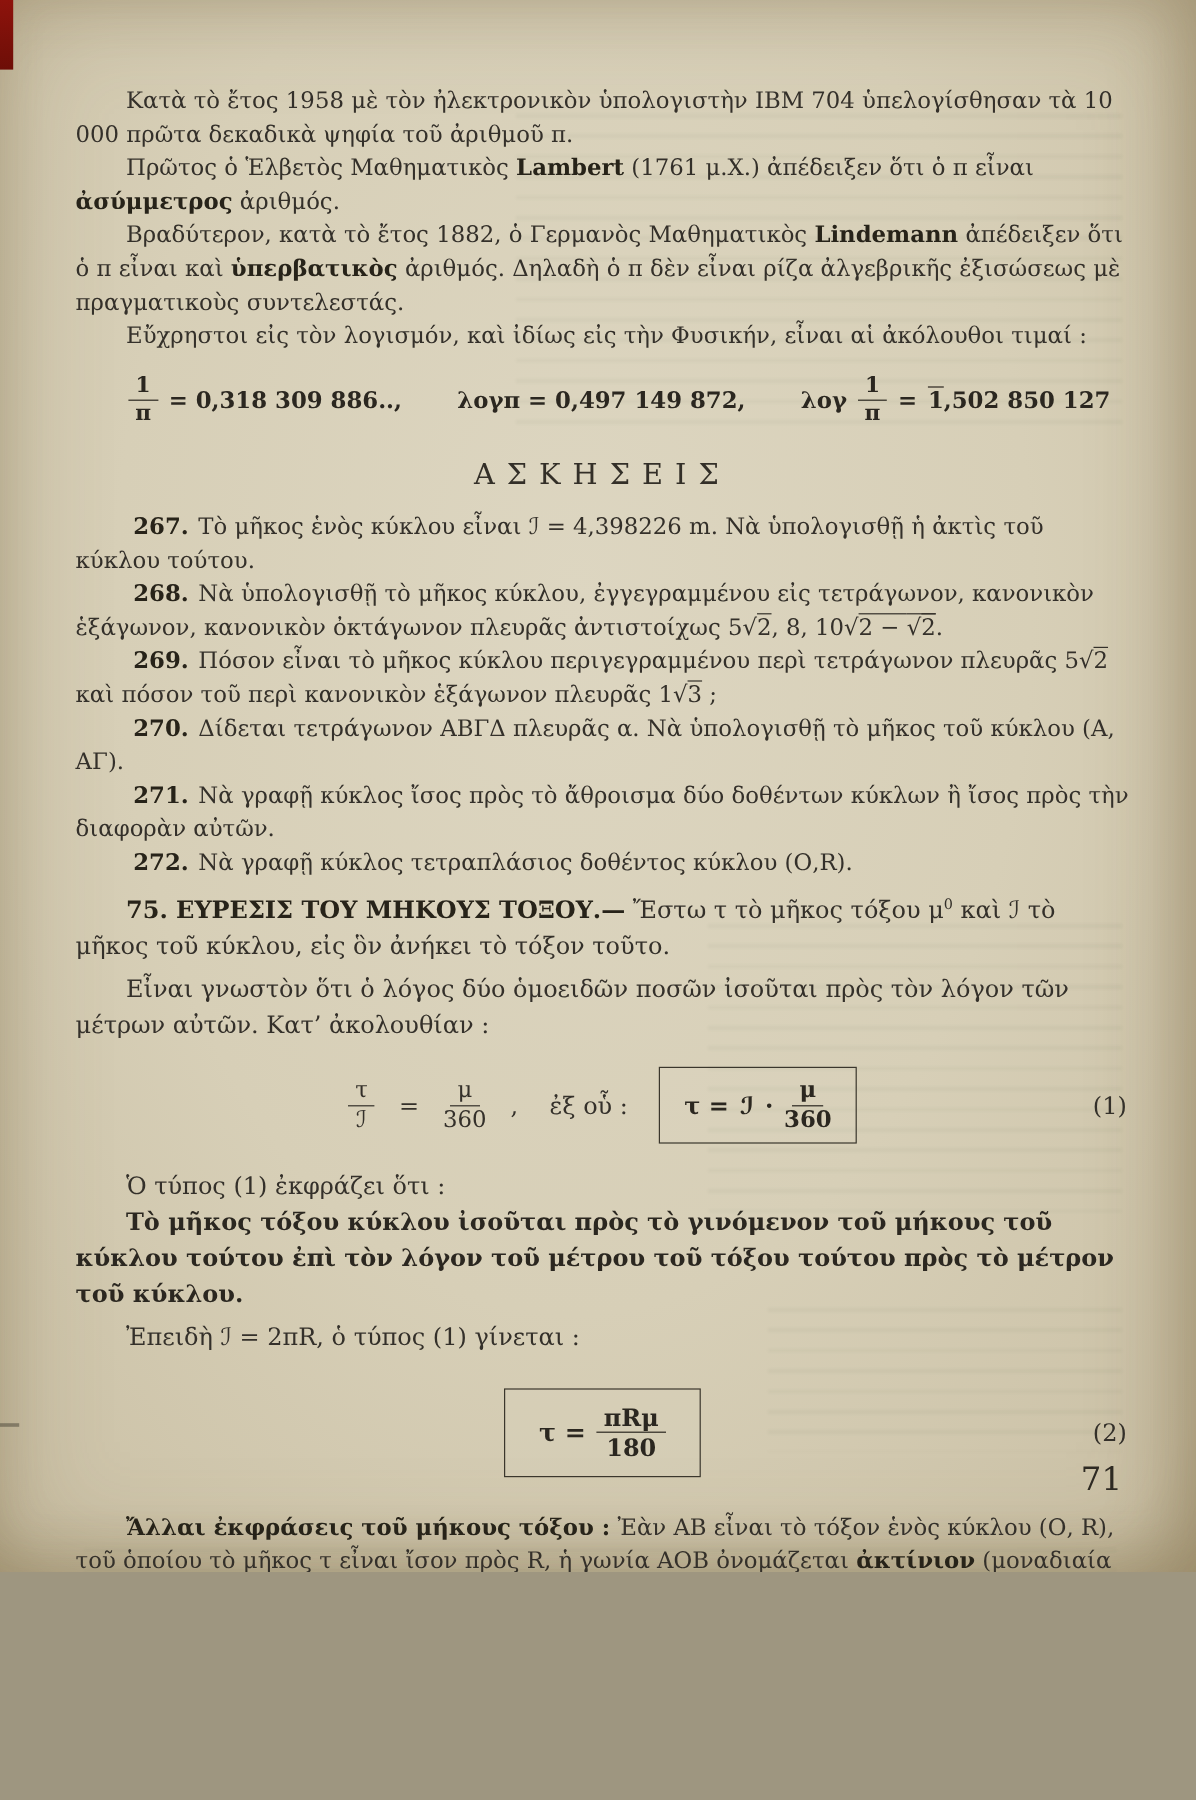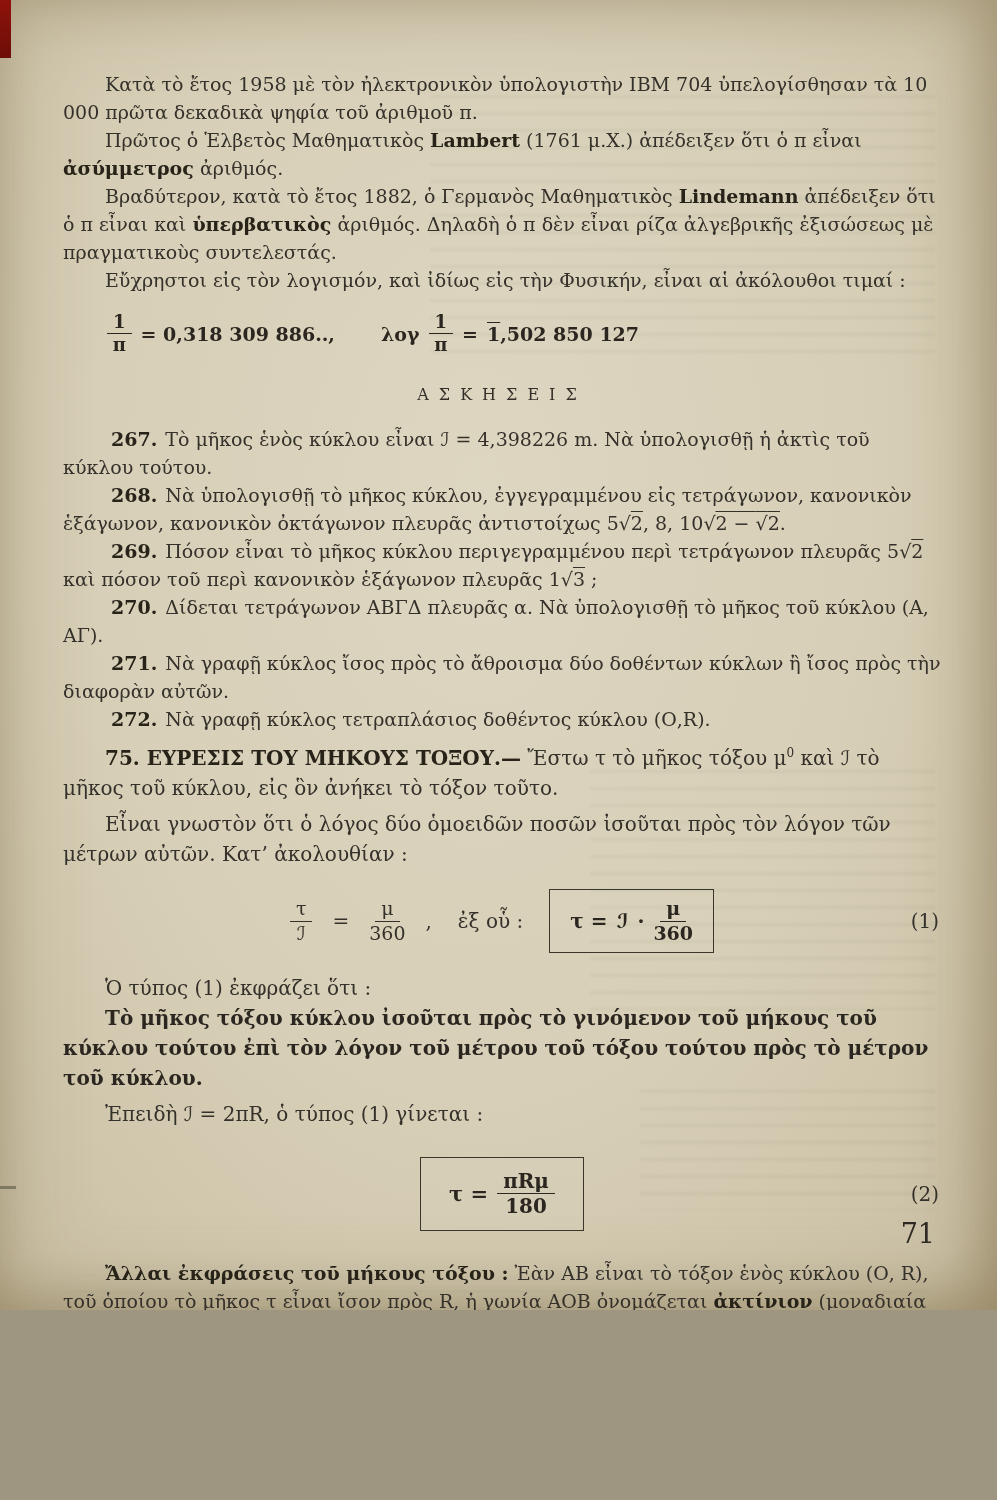--- a/index.html
+++ b/index.html
@@ -29,21 +29,21 @@
   
   .rad{white-space:nowrap;}
   .vinc{text-decoration:overline;}
   .overbar{text-decoration:overline;}
 
   
   .values-row{display:flex;align-items:center;gap:46px;margin:18px 0 12px 44px;font-weight:700;color:#2b2720;}
   .vgroup{display:inline-flex;align-items:center;gap:9px;white-space:nowrap;}
 
   
-  .ex-heading{text-align:center;letter-spacing:10px;font-weight:400;font-size:16px;margin:26px 0 16px;color:#332f28;}
+  .ex-heading{text-align:center;letter-spacing:10px;font-weight:400;font-size:24px;margin:26px 0 16px;color:#332f28;}
   .ex{text-indent:48px;}
   .exnum{padding-right:8px;}
 
   
   .s75{font-size:20px;line-height:30px;margin-top:10px;text-indent:42px;}
   .theory{font-size:20px;line-height:30px;text-indent:42px;margin-top:6px;}
   .statement{font-weight:700;font-size:20px;line-height:30px;text-indent:42px;margin-top:0;color:#2b2720;}
 
   
   .formula-row{display:flex;align-items:center;justify-content:center;gap:20px;position:relative;margin:20px 0;font-size:20px;}
@@ -87,20 +87,21 @@
     <p class="indent">Εὔχρηστοι εἰς τὸν λογισμόν, καὶ ἰδίως εἰς τὴν Φυσικήν, εἶναι αἱ ἀκόλουθοι τιμαί :</p>
 
     <div class="values-row">
       <span class="vgroup">
         <span class="frac">
             <span class="num">1</span>
             <span class="den">π</span>
           </span>
         <span>= 0,318 309 886..,</span>
       </span>
+      <span class="vgroup">λογπ = 0,497 149 872,</span>
       <span class="vgroup">
         <span>λογ</span>
         <span class="frac">
             <span class="num">1</span>
             <span class="den">π</span>
           </span>
         <span>=</span>
         <span><span class="overbar">1</span><span>,502 850 127</span></span>
       </span>
     </div>

